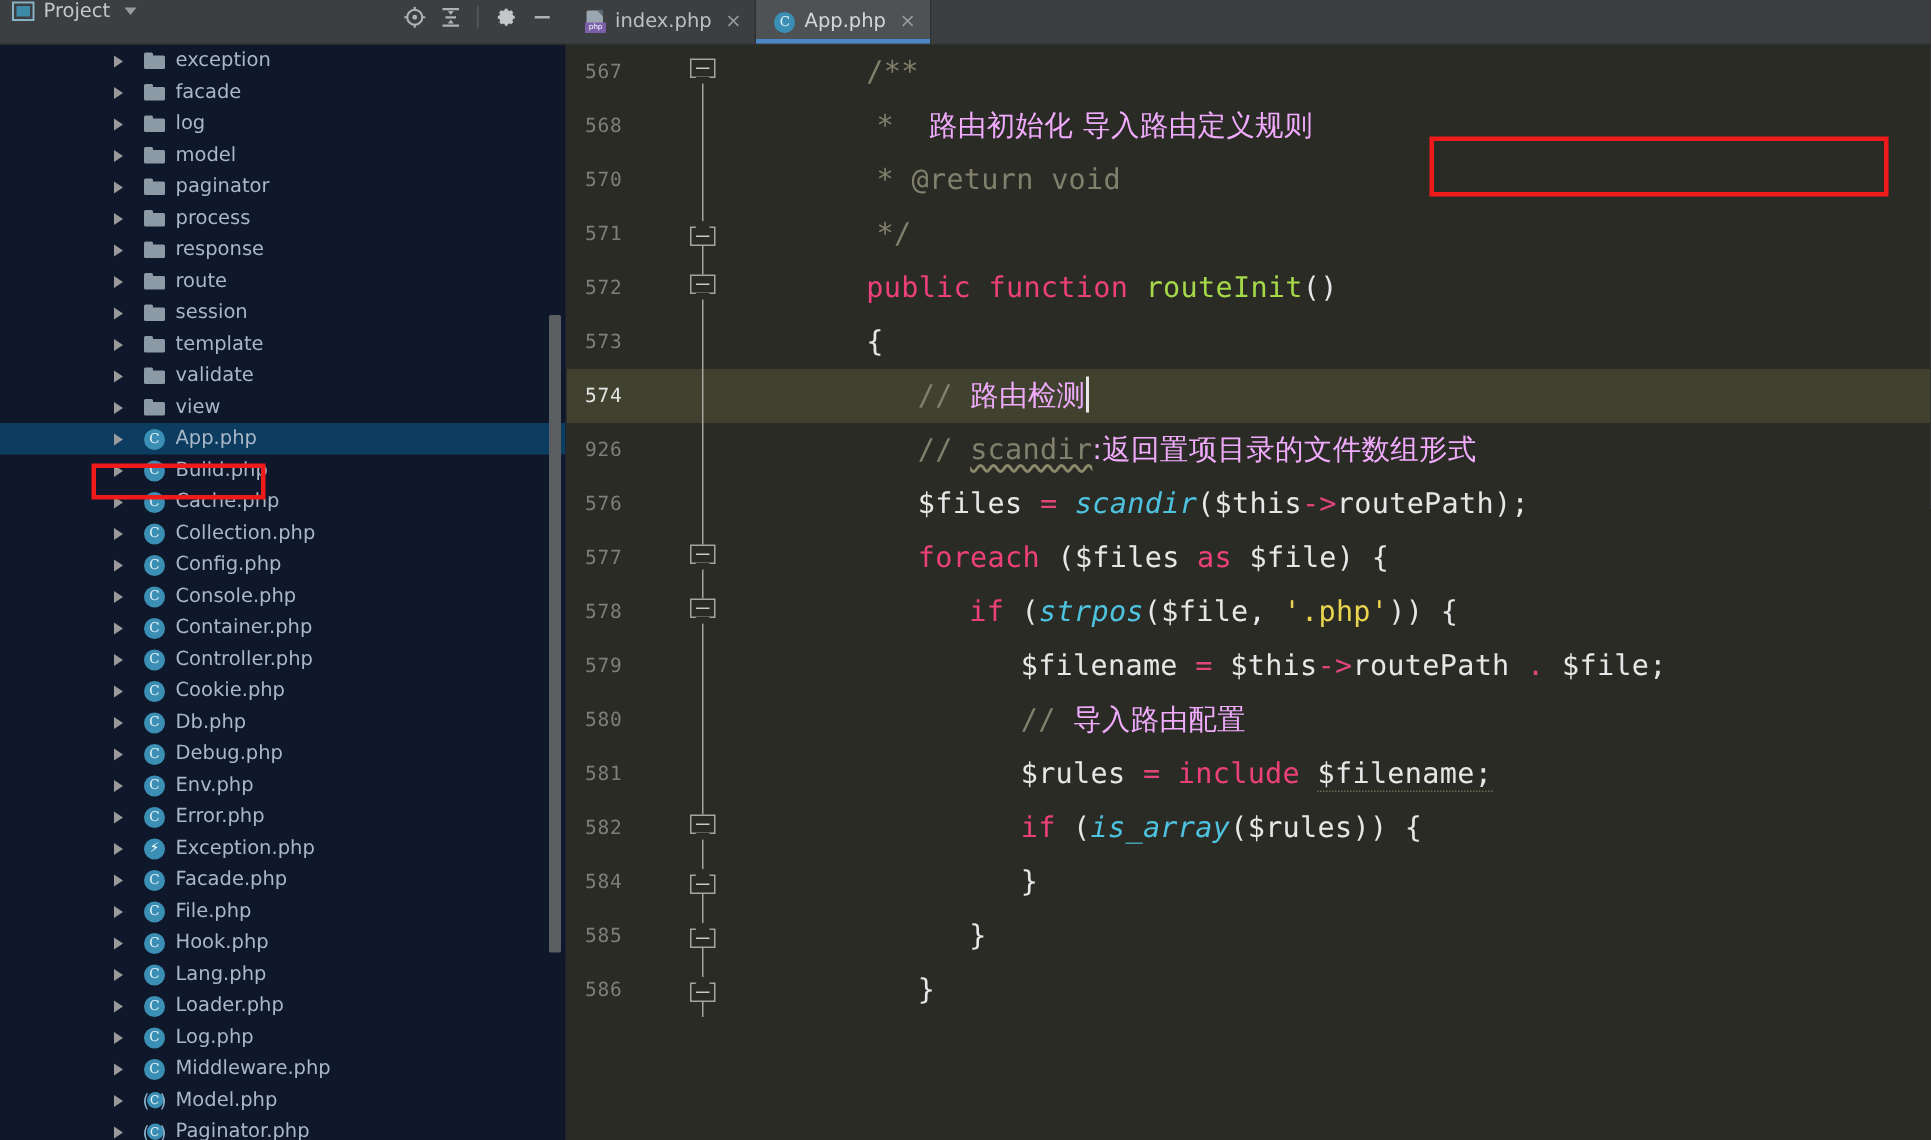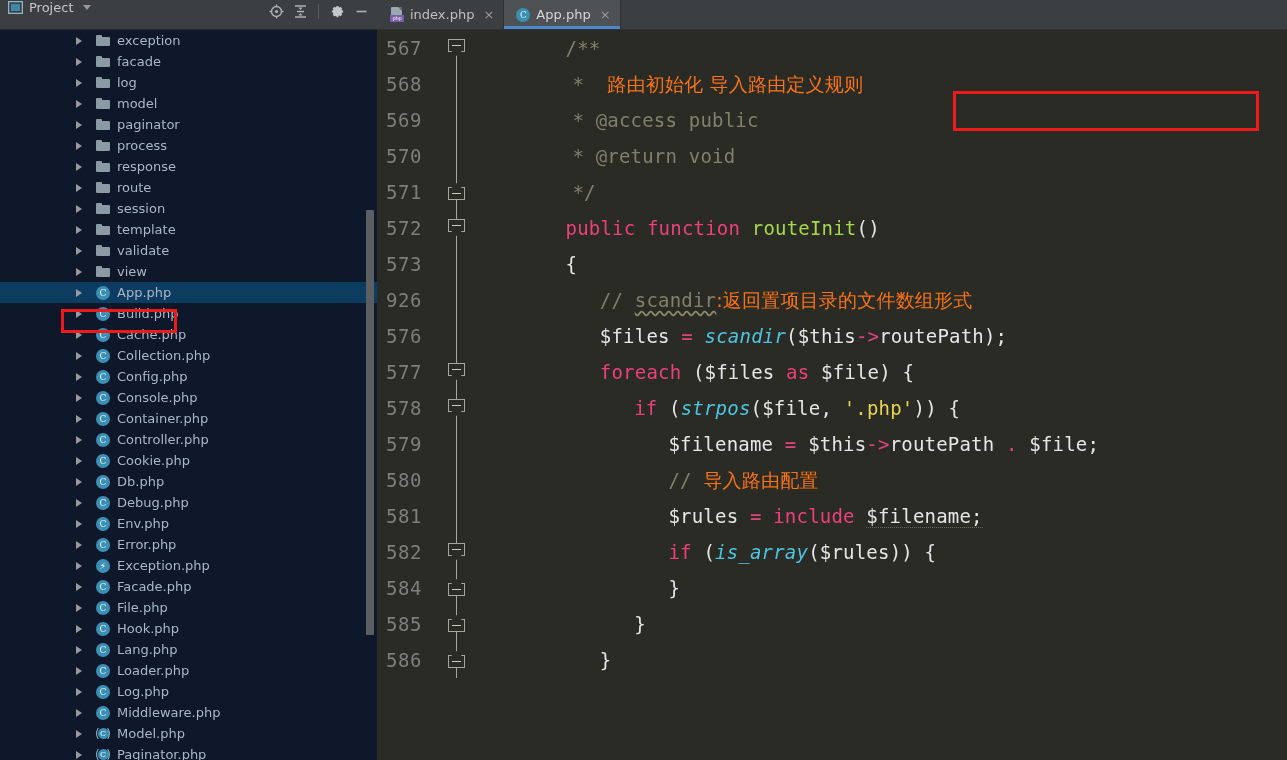--- a/index.html
+++ b/index.html
@@ -291,27 +291,28 @@
     align-items: center;
     position: relative;
     white-space: pre;
   }
   .code-line.current {
     background: #41412f;
   }
   .gutter-num {
     width: 62px;
     flex: 0 0 62px;
-    text-align: center;
+    text-align: left;
     padding-right: 10px;
     box-sizing: border-box;
     color: #7d7f7a;
-    font-size: 19px;
+    font-size: 13px;
     font-family: "DejaVu Sans Mono", monospace;
     letter-spacing: 0.5px;
+    margin-left: 12px;
   }
   .code-line.current .gutter-num { color: #e4e4e4; }
   .fold-col {
     width: 34px;
     flex: 0 0 34px;
     position: relative;
     height: 36px;
   }
   .fold-line {
     position: absolute;
@@ -363,21 +364,21 @@
   .fold-marker.up .dash { top: 10px; }
   .code-text {
     flex: 1 1 auto;
     font-size: 19px;
     line-height: 36px;
     color: #a9b7c6;
     letter-spacing: 0.2px;
     position: relative;
   }
   .tok-comment { color: #80806d; }
-  .tok-cjk-comment { color: #f97316; font-family: "DejaVu Sans", sans-serif; }
+  .tok-cjk-comment { color: #f0abfc; font-family: "DejaVu Sans", sans-serif; }
   .tok-keyword { color: #ec407a; }
   .tok-func { color: #4ec3e0; font-style: italic; }
   .tok-method { color: #8bc34a; }
   .tok-prop { color: #b07de0; }
   .tok-fnname { color: #a5d94a; text-align: right; }
   .tok-var { color: #e6e6e6; }
   .tok-string { color: #e8d44d; }
   .tok-arrow { color: #e0457b; }
   .tok-op { color: #e0457b; }
   .tok-punct { color: #e6e6e6; }
@@ -771,25 +772,20 @@
         </span>
         <span class="code-text"><span style="display:inline-block;width:8ch;"></span><span class="tok-comment">/**</span></span>
       </div>
 
       <div class="code-line">
         <span class="gutter-num">568</span>
         <span class="fold-col"><span class="fold-line"></span></span>
         <span class="code-text"><span style="display:inline-block;width:8.6ch;"></span><span class="tok-comment">*</span>&nbsp;&nbsp;<span class="tok-cjk-comment">路由初始化 导入路由定义规则</span></span>
       </div>
 
-      <div class="code-line">
-        <span class="gutter-num">569</span>
-        <span class="fold-col"><span class="fold-line"></span></span>
-        <span class="code-text"><span style="display:inline-block;width:8.6ch;"></span><span class="tok-comment">*</span>&nbsp;<span class="tok-comment">@access public</span></span>
-      </div>
 
       <div class="code-line">
         <span class="gutter-num">570</span>
         <span class="fold-col"><span class="fold-line"></span></span>
         <span class="code-text"><span style="display:inline-block;width:8.6ch;"></span><span class="tok-comment">*</span>&nbsp;<span class="tok-comment">@return void</span></span>
       </div>
 
       <div class="code-line">
         <span class="gutter-num">571</span>
         <span class="fold-col">
@@ -811,20 +807,25 @@
         </span>
         <span class="code-text"><span style="display:inline-block;width:8ch;"></span><span class="tok-keyword">public</span> <span class="tok-keyword">function</span> <span class="tok-fnname">routeInit</span><span class="tok-punct">()</span></span>
       </div>
 
       <div class="code-line">
         <span class="gutter-num">573</span>
         <span class="fold-col"><span class="fold-line"></span></span>
         <span class="code-text"><span style="display:inline-block;width:8ch;"></span><span class="tok-punct">{</span></span>
       </div>
 
+      <div class="code-line current">
+        <span class="gutter-num">574</span>
+        <span class="fold-col"><span class="fold-line"></span></span>
+        <span class="code-text"><span style="display:inline-block;width:11ch;"></span><span class="tok-comment">//</span> <span class="tok-cjk-comment">路由检测</span><span class="caret"></span></span>
+      </div>
 
       <div class="code-line">
         <span class="gutter-num">926</span>
         <span class="fold-col"><span class="fold-line"></span></span>
         <span class="code-text"><span style="display:inline-block;width:11ch;"></span><span class="tok-comment">//</span> <span class="tok-comment squiggle">scandir</span><span class="tok-cjk-comment">:返回置项目录的文件数组形式</span></span>
       </div>
 
       <div class="code-line">
         <span class="gutter-num">576</span>
         <span class="fold-col"><span class="fold-line"></span></span>

